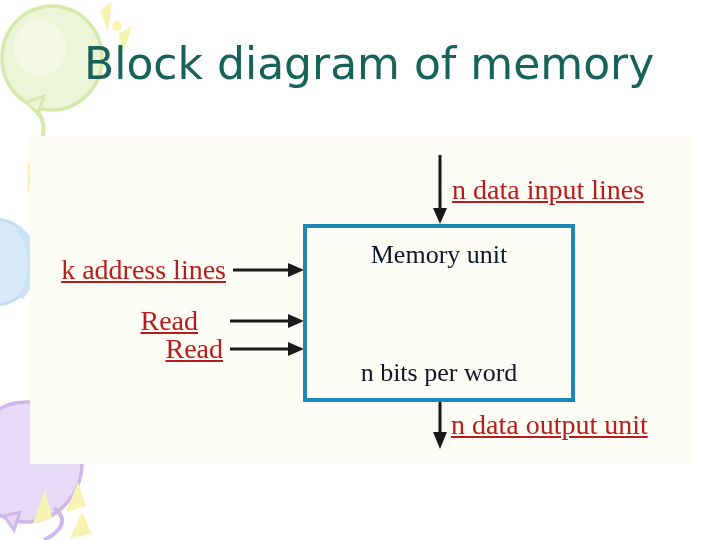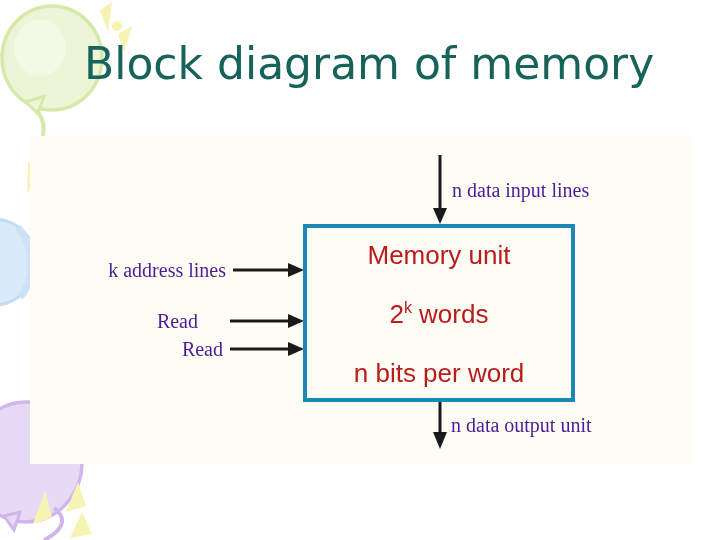--- a/index.html
+++ b/index.html
@@ -49,30 +49,31 @@
     background: var(--scan-bg, #fdfcf5);
     display: flex;
     flex-direction: column;
     justify-content: space-between;
     align-items: center;
     padding: 13px 0 11px 0;
   }
   .fig-label {
     position: absolute;
     font-family: "Liberation Serif", "DejaVu Serif", serif;
-    font-size: 20px;
-    color: #4c1d95;
+    font-size: 28px;
+    color: #b91c1c;
     line-height: 30px;
     white-space: nowrap;
+    text-decoration: underline;
   }
   .fig-label.right-align { text-align: left; }
   .box-line {
-    font-family: Liberation Sans, sans-serif;
+    font-family: Liberation Serif, serif;
     font-size: 26px;
-    color: #b91c1c;
+    color: #0f172a;
     line-height: 28px;
     white-space: nowrap;
     text-align: center;
   }
   .box-line sup {
     font-size: 0.62em;
     vertical-align: super;
     line-height: 0;
   }
   .box-line .rest { margin-left: 7px; }
@@ -143,21 +144,20 @@
       <polygon class="arrow-head" points="288,342 288,356 304,349"></polygon>
     </g>
     <g>
       <line class="arrow-line" x1="440" y1="374" x2="440" y2="436"></line>
       <polygon class="arrow-head" points="433,432 447,432 440,449"></polygon>
     </g>
   </svg>
 
   <div class="memory-box">
     <div class="box-line">Memory unit</div>
-    <div class="box-line"><span>2</span><sup>k</sup><span class="rest">words</span></div>
     <div class="box-line">n bits per word</div>
   </div>
 
   <div class="fig-label" style="left:452px; top:175px;">n data input lines</div>
   <div class="fig-label right-align" style="right:494px; top:255px;">k address lines</div>
   <div class="fig-label right-align" style="right:522px; top:306px;">Read</div>
   <div class="fig-label right-align" style="right:497px; top:334px;">Read</div>
   <div class="fig-label" style="left:451px; top:410px;">n data output unit</div>
 
 </div>

